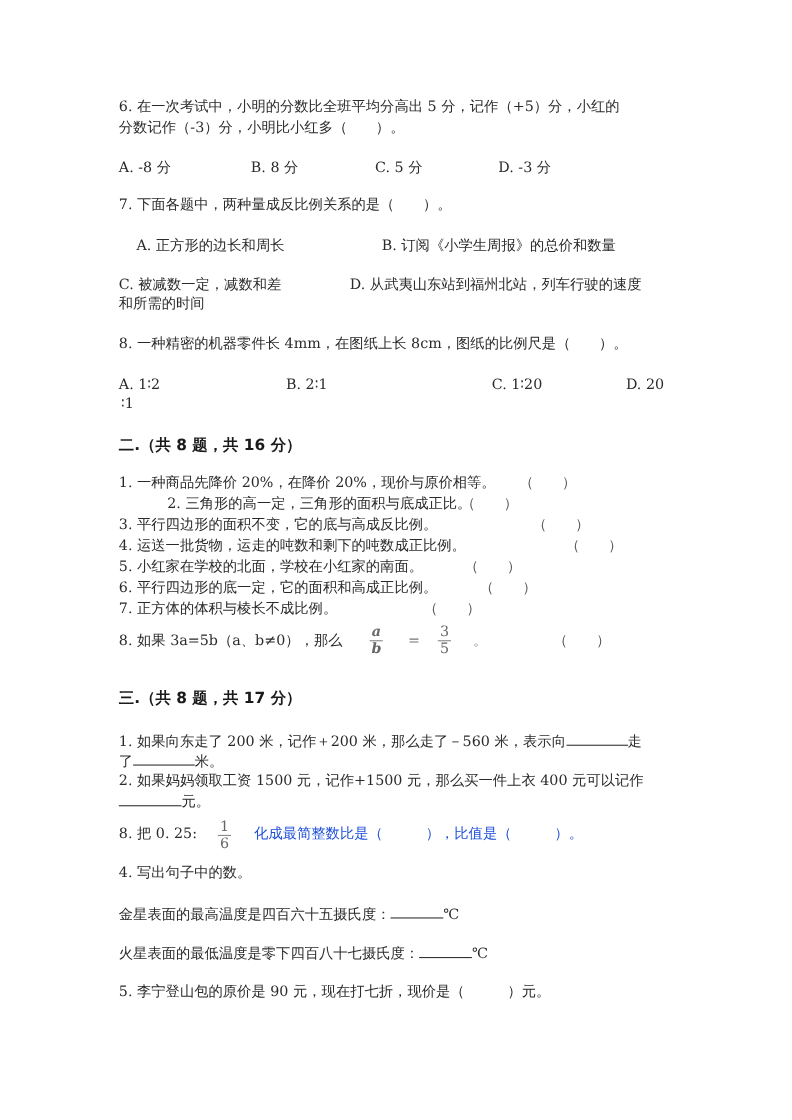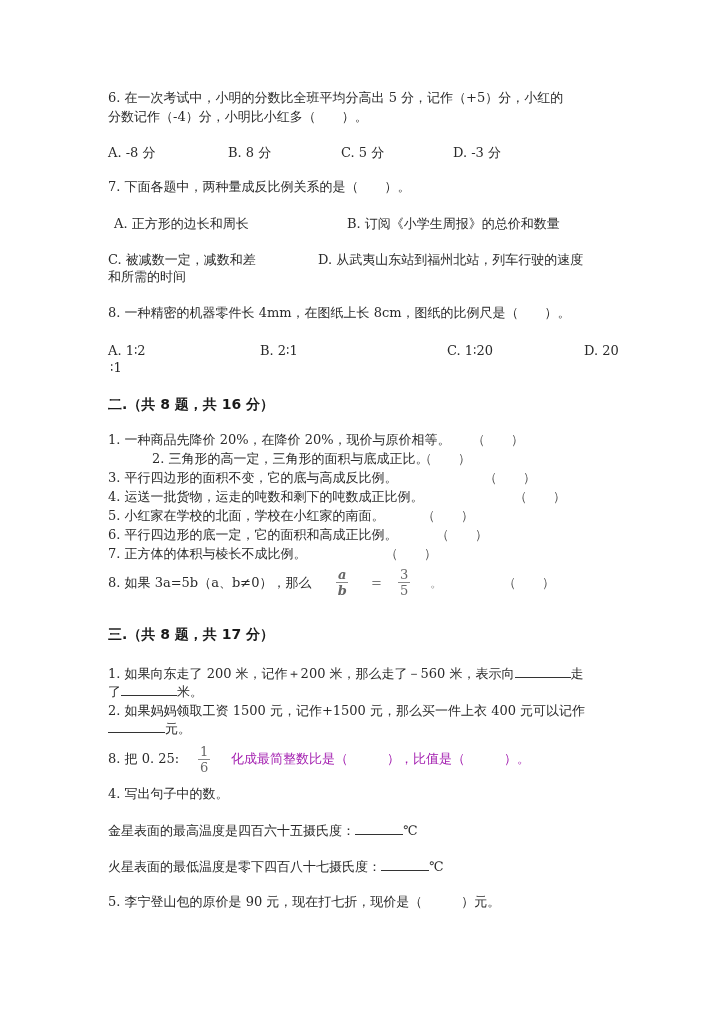--- a/index.html
+++ b/index.html
@@ -24,38 +24,38 @@
     }
     .frac .num { border-bottom: 1px solid #888888; padding: 0 2px; }
     .frac .ital { font-style: italic; font-weight: bold; }
     .abs { position: absolute; font-size: 13px; line-height: 17px; color: #555555; white-space: nowrap; }
     .blank { display: inline-block; border-bottom: 1px solid #333333; vertical-align: baseline; height: 12px; }
   </style>
 </head>
 <body>
 
 <div class="line" style="top:89px;text-align:center;">6. 在一次考试中，小明的分数比全班平均分高出 5 分，记作（+5）分，小红的</div>
-<div class="line" style="top:108px;">分数记作（-4）分，小明比小红多（　　）。</div>
+<div class="line" style="top:108px;">分数记作（-3）分，小明比小红多（　　）。</div>
 <div class="opt" style="left:108px; top:144px;">A. -8 分</div>
 <div class="opt" style="left:228px; top:144px;">B. 8 分</div>
 <div class="opt" style="left:341px; top:144px;">C. 5 分</div>
 <div class="opt" style="left:453px; top:144px;">D. -3 分</div>
 
 <div class="line" style="top:178px;">7. 下面各题中，两种量成反比例关系的是（　　）。</div>
-<div class="opt" style="left:114px; top:215px;">A. 正方形的边长和周长</div>
+<div class="opt" style="left:124px; top:215px;">A. 正方形的边长和周长</div>
 <div class="opt" style="left:347px; top:215px;">B. 订阅《小学生周报》的总价和数量</div>
 <div class="opt" style="left:108px; top:251px;">C. 被减数一定，减数和差</div>
 <div class="opt" style="left:318px; top:251px;">D. 从武夷山东站到福州北站，列车行驶的速度</div>
 <div class="opt" style="left:108px; top:268px;">和所需的时间</div>
 
 <div class="line" style="top:304px;">8. 一种精密的机器零件长 4mm，在图纸上长 8cm，图纸的比例尺是（　　）。</div>
 <div class="opt" style="left:108px; top:342px;">A. 1∶2</div>
 <div class="opt" style="left:260px; top:342px;">B. 2∶1</div>
 <div class="opt" style="left:413px; top:342px;margin-left:34px;">C. 1∶20</div>
-<div class="opt" style="left:584px; top:342px;">D. 20</div>
+<div class="opt" style="left:569px; top:342px;">D. 20</div>
 <div class="opt" style="left:110px; top:359px;">∶1</div>
 
 <div class="heading" style="top:396px;">二.（共 8 题，共 16 分）</div>
 
 <div class="line tight" style="top:430px;"><span>1. 一种商品先降价 20%，在降价 20%，现价与原价相等。</span></div>
 <div class="abs" style="left:472px; top:431px;">（　　）</div>
 
 <div class="line tight" style="top:449px;margin-left:44px;"><span>2. 三角形的高一定，三角形的面积与底成正比。</span></div>
 <div class="abs" style="left:419px; top:450px;">（　　）</div>
 
@@ -99,21 +99,21 @@
 <div class="line" style="top:702px;">2. 如果妈妈领取工资 1500 元，记作+1500 元，那么买一件上衣 400 元可以记作</div>
 <div class="line" style="top:720px;">
   <span class="blank" style="width:57px;"></span><span>元。</span>
 </div>
 
 <div class="line" style="top:750px;">8. 把 0. 25:</div>
 <div class="frac" style="left:198px; top:744px;">
   <span class="num">1</span>
   <span>6</span>
 </div>
-<div class="abs" style="left:231px; top:750px; color:#a21caf;">化成最简整数比是（　　　），比值是（　　　）。</div>
+<div class="abs" style="left:231px; top:750px; color:#1d4ed8;">化成最简整数比是（　　　），比值是（　　　）。</div>
 
 <div class="line" style="top:785px;">4. 写出句子中的数。</div>
 <div class="line" style="top:822px;">
   <span>金星表面的最高温度是四百六十五摄氏度：</span><span class="blank" style="width:48px;"></span><span>℃</span>
 </div>
 <div class="line" style="top:858px;">
   <span>火星表面的最低温度是零下四百八十七摄氏度：</span><span class="blank" style="width:48px;"></span><span>℃</span>
 </div>
 
 <div class="line" style="top:893px;">5. 李宁登山包的原价是 90 元，现在打七折，现价是（　　　）元。</div>

